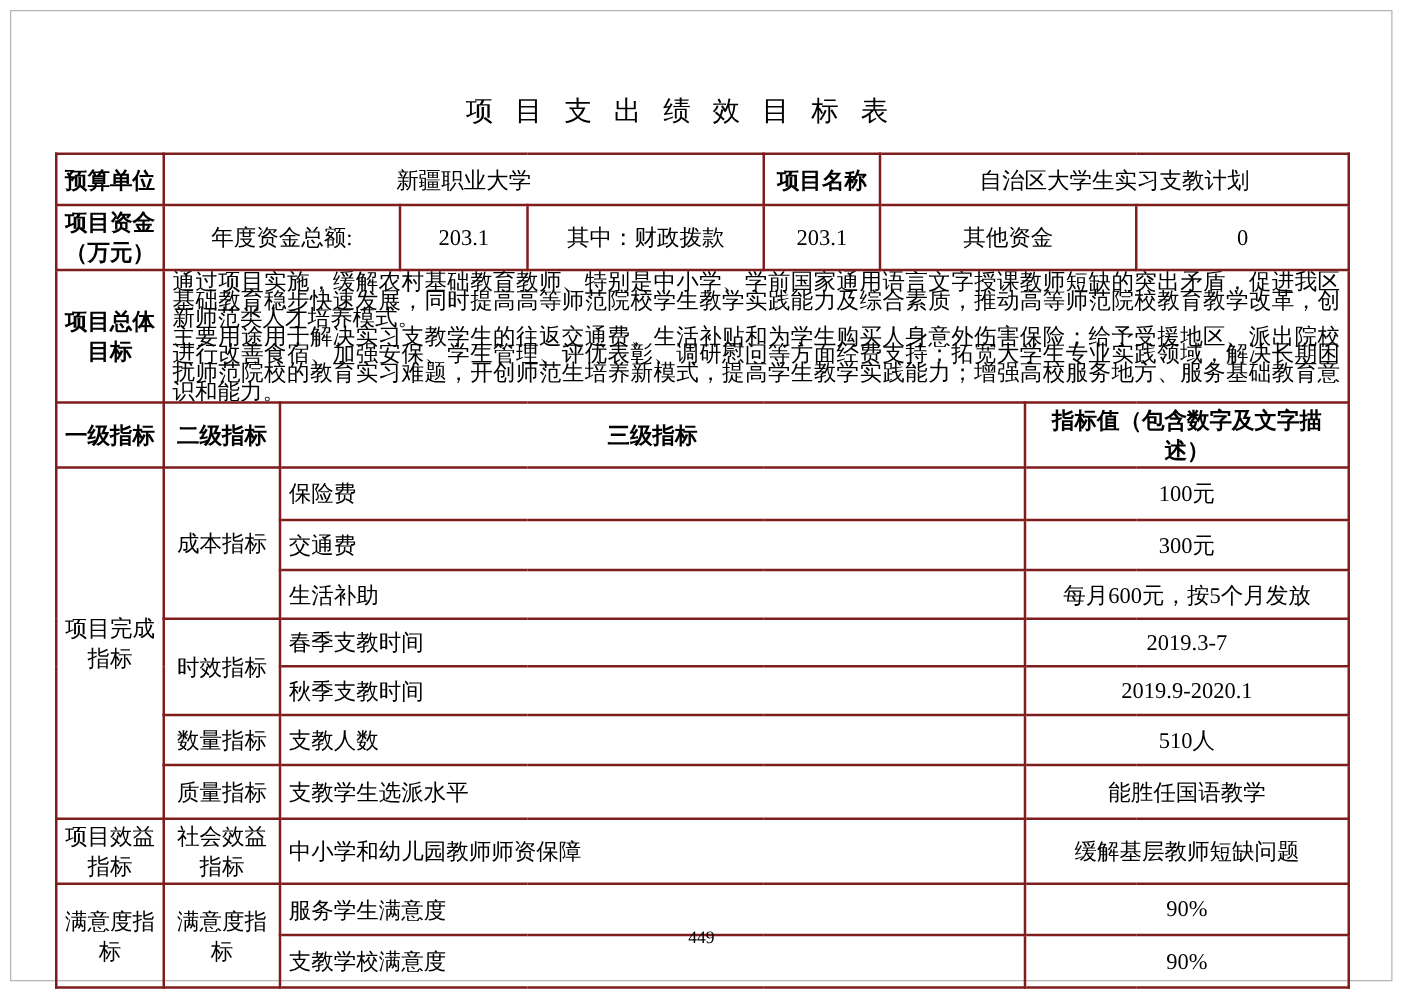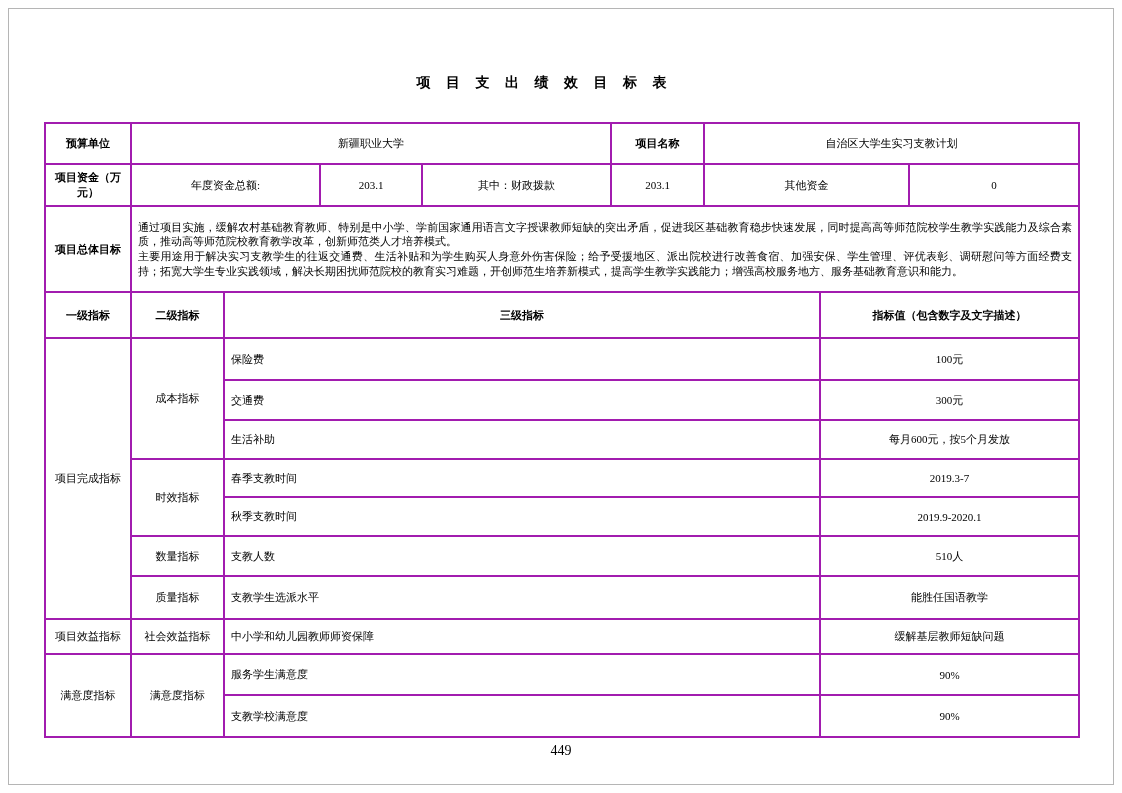--- a/index.html
+++ b/index.html
@@ -7,28 +7,28 @@
     width:1122px;height:793px;background:#ffffff;position:relative;
     font-family:"Liberation Serif","DejaVu Serif",serif;color:#000;
     overflow:hidden;
   }
   .page-frame{
     position:absolute;left:8px;top:8px;right:8px;bottom:8px;
     border:1px solid #b5b5b5;pointer-events:none;
   }
   .doc-title{
     position:absolute;left:0;top:74px;width:1089px;text-align:center;
-    font-weight:bold;font-size:14px;letter-spacing:6px;
+    font-weight:normal;font-size:22px;letter-spacing:6px;
   }
   table.perf{
     position:absolute;left:44px;top:122px;width:1034px;
     border-collapse:collapse;table-layout:fixed;
   }
   table.perf td{
-    border:2px solid #a21caf;padding:1px 6px;font-size:11px;
+    border:2px solid #7f1d1d;padding:1px 6px;font-size:18px;
     vertical-align:middle;overflow:hidden;
   }
   td.c{text-align:center;}
   td.b{font-weight:bold;}
   td.l3{text-align:left;padding-left:7px;}
   td.goal{
     text-align:justify;font-size:12.6px;line-height:14.6px;
     padding:4px 6px;vertical-align:middle;margin-top:24px;
   }
   tr.h41{height:41px;} tr.h42{height:42px;} tr.h86{height:86px;}

